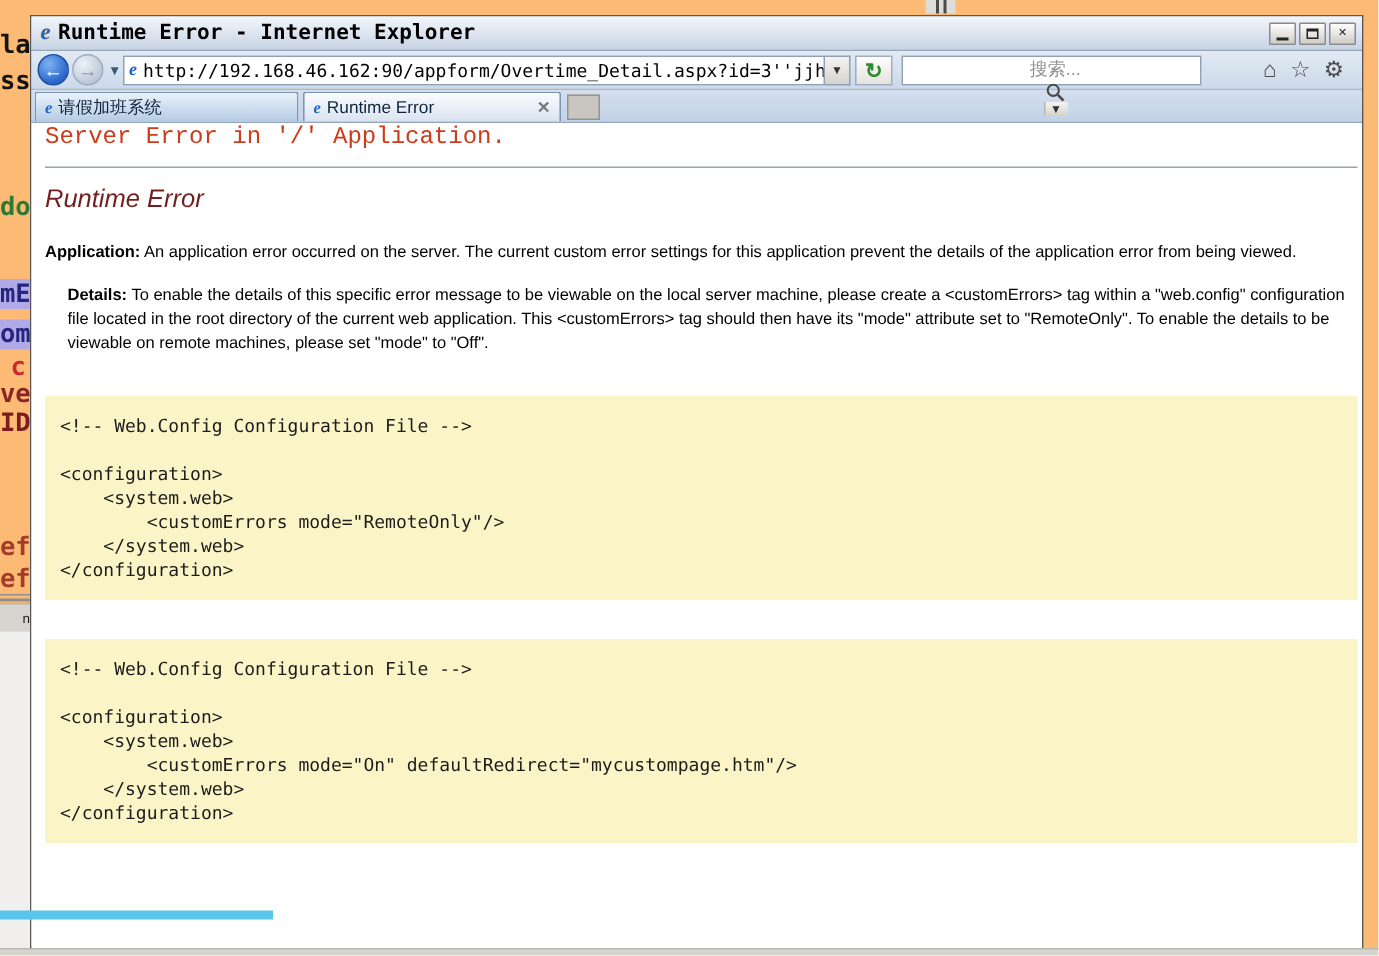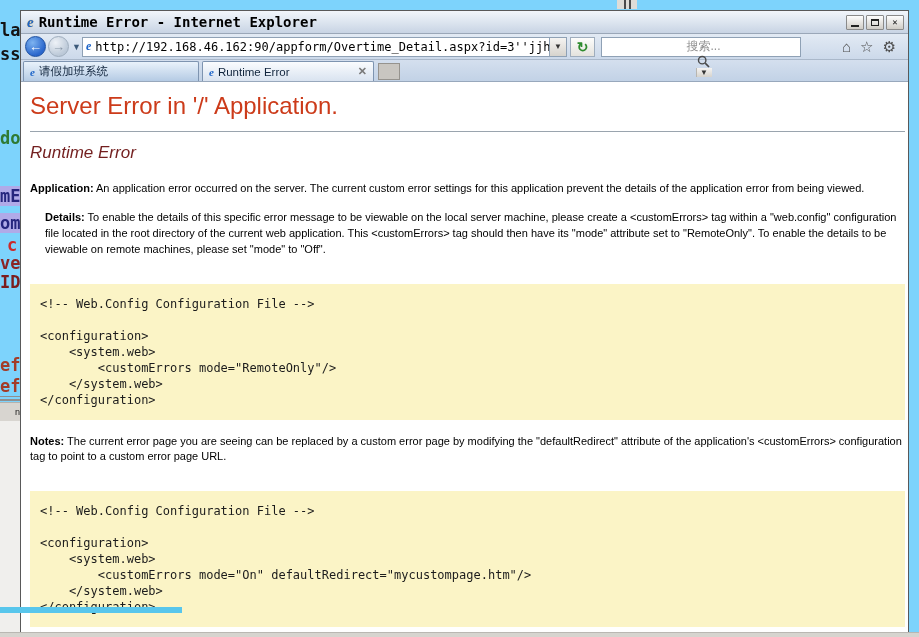--- a/index.html
+++ b/index.html
@@ -1,18 +1,18 @@
 <!DOCTYPE html>
 <html><head>
 <meta charset="utf-8">
 <style>
   * { margin:0; padding:0; box-sizing:border-box; }
   html,body { width:919px; height:637px; overflow:hidden; background:#fff;
               font-family:"Liberation Sans", sans-serif; }
-  .screen { position:relative; width:919px; height:637px; background:#7dd3fc; }
+  .screen { position:relative; width:919px; height:637px; background:#fdba74; }
 
   
   .bg-frag { position:absolute; font-family:"DejaVu Sans Mono", monospace;
              font-size:17px; font-weight:bold; white-space:pre; z-index:0; }
   .bg-divider { position:absolute; left:0; top:396px; width:20px; height:5px;
                 border-top:1px solid #8f8f8f; border-bottom:2px solid #8f8f8f; z-index:0; }
   .bg-status { position:absolute; left:0; top:402px; width:20px; height:19px;
                background:#d8d5d0; border-top:1px solid #b5b2ad; z-index:0;
                font-size:9px; color:#1a1a1a; line-height:19px; padding-left:15px;
                font-family:"Liberation Sans", sans-serif; overflow:hidden; }
@@ -86,22 +86,22 @@
          margin-right:3px; font-size:11.5px; color:#10243c; }
   .tab .favicon { font-size:11px; }
   .tab-inactive { width:176px; background:linear-gradient(#e9f2fb,#b5cbe4); }
   .tab-active { width:172px; background:linear-gradient(#fafcfe,#d9e3f0); }
   .tab-close { margin-left:auto; color:#7a7a7a; font-size:11px; font-weight:bold; }
   .newtab { width:22px; height:17px; background:#c9c6c1; border:1px solid #96938e;
             margin-left:1px; margin-bottom:1px; }
 
   
   .content { height:551px; background:#fff; padding:0 3px 0 9px; overflow:hidden; }
-  .content h1 { font-size:24px; font-weight:normal; color:#cc3b1a; margin-top:10px;
-                line-height:1.2; letter-spacing:0; }
+  .content h1 { font-size:16px; font-weight:normal; color:#cc3b1a; 
+                line-height:1.2; letter-spacing:0;font-family:Liberation Mono, monospace; }
   .content hr { border:none; border-top:1px solid #9aa4ae; margin-top:10px; }
   .content h2 { font-size:17px; font-weight:normal; font-style:italic; color:#731f1f;
                 margin-top:11px; }
   .content p { font-size:11px; color:#000; line-height:1.45; }
   .p-desc { margin-top:18px; }
   .p-details { margin-top:13px;margin-left:15px; }
   .p-notes { margin-top:14px; }
   .code { background:#fbf4c6; color:#1c1c1c; font-family:"DejaVu Sans Mono", monospace;
           font-size:12px; line-height:16px; white-space:pre; padding:12px 10px;
           margin-top:26px; }
@@ -208,21 +208,20 @@
       <h2>Runtime Error</h2>
       <p class="p-desc"><b>Application:</b> <span>An application error occurred on the server. The current custom error settings for this application prevent the details of the application error from being viewed.</span></p>
       <p class="p-details"><b>Details:</b> <span>To enable the details of this specific error message to be viewable on the local server machine, please create a &lt;customErrors&gt; tag within a "web.config" configuration file located in the root directory of the current web application. This &lt;customErrors&gt; tag should then have its "mode" attribute set to "RemoteOnly". To enable the details to be viewable on remote machines, please set "mode" to "Off".</span></p>
       <pre class="code">&lt;!-- Web.Config Configuration File --&gt;
 
 &lt;configuration&gt;
     &lt;system.web&gt;
         &lt;customErrors mode="RemoteOnly"/&gt;
     &lt;/system.web&gt;
 &lt;/configuration&gt;</pre>
-      <p class="p-notes"><b>Notes:</b> <span>The current error page you are seeing can be replaced by a custom error page by modifying the "defaultRedirect" attribute of the application's &lt;customErrors&gt; configuration tag to point to a custom error page URL.</span></p>
       <pre class="code">&lt;!-- Web.Config Configuration File --&gt;
 
 &lt;configuration&gt;
     &lt;system.web&gt;
         &lt;customErrors mode="On" defaultRedirect="mycustompage.htm"/&gt;
     &lt;/system.web&gt;
 &lt;/configuration&gt;</pre>
     </div>
 
   </div>

